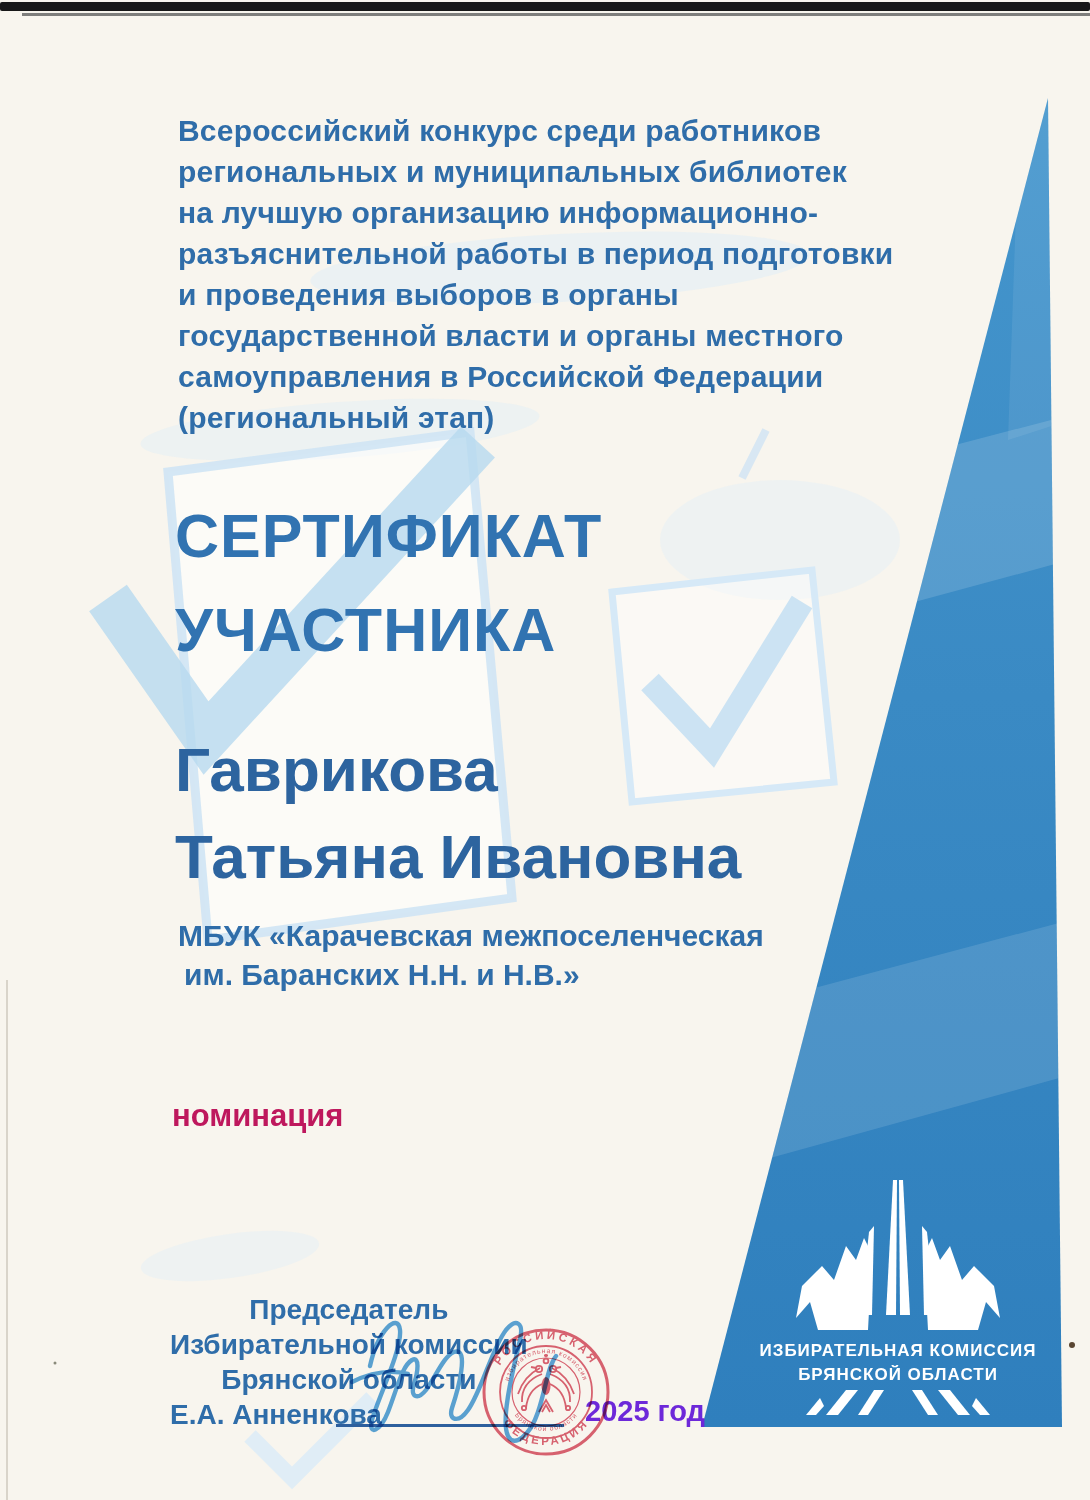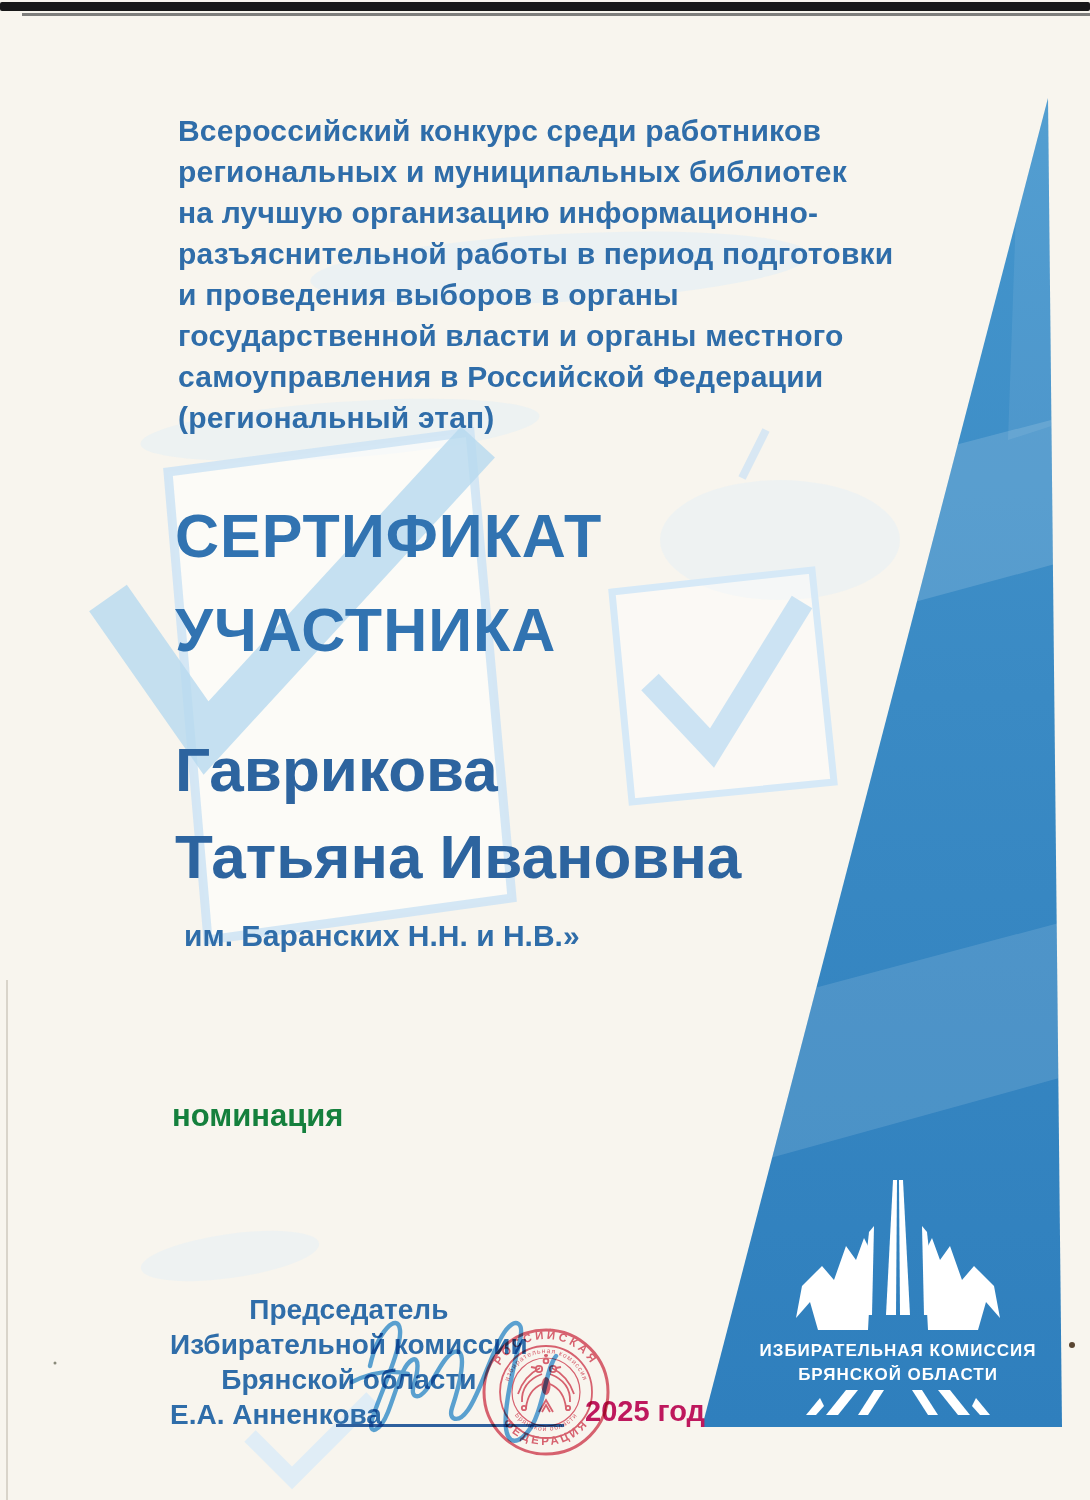--- a/index.html
+++ b/index.html
@@ -9,25 +9,25 @@
     font-family:"Liberation Sans","DejaVu Sans",sans-serif;
   }
   .abs{position:absolute;}
   .scanbar1{left:0;top:2px;width:1090px;height:9px;background:#181818;border-radius:2px;}
   .scanbar2{left:22px;top:13px;width:1068px;height:3px;background:#555;opacity:.75;}
   .edge-line{left:6px;top:980px;width:2px;height:520px;background:#d9d4ca;}
   .para{left:178px;top:110px;font-size:30px;line-height:41px;font-weight:700;color:#2f6da9;letter-spacing:.2px;}
   .cert-title{left:175px;top:489px;font-size:61px;line-height:94px;font-weight:800;color:#3173b1;letter-spacing:1px;}
   .recipient{left:175px;top:726px;font-size:62px;line-height:87px;font-weight:700;color:#2d649f;}
   .org{left:178px;top:916px;font-size:30px;line-height:39px;font-weight:700;color:#2f6da9;}
-  .nomination{left:172px;top:1096px;font-size:31px;line-height:40px;font-weight:700;color:#15803d;}
+  .nomination{left:172px;top:1096px;font-size:31px;line-height:40px;font-weight:700;color:#be185d;}
   .signblock{left:170px;top:1292px;font-size:28px;line-height:35px;font-weight:700;color:#2f6da9;text-align:center;}
   .signer-name{left:170px;top:1399px;font-size:28px;font-weight:700;color:#2f6da9;}
   .sig-underline{left:336px;top:1424px;width:228px;height:3px;background:#2d5f9d;}
-  .year{left:585px;top:1395px;font-size:29px;font-weight:700;color:#be185d;}
+  .year{left:585px;top:1395px;font-size:29px;font-weight:700;color:#6d28d9;}
   svg text{font-family:"Liberation Sans","DejaVu Sans",sans-serif;}
   .stamp-svg{left:476px;top:1322px;mix-blend-mode:multiply;}
   .sig-svg{left:340px;top:1300px;mix-blend-mode:multiply;}
 </style>
 </head>
 <body>
 
 <div class="page">
 
   <svg class="abs" width="1090" height="1500" viewBox="0 0 1090 1500" style="left:0;top:0">
@@ -117,20 +117,21 @@
     <div>СЕРТИФИКАТ</div>
     <div>УЧАСТНИКА</div>
   </div>
 
   <div class="abs recipient">
     <div>Гаврикова</div>
     <div>Татьяна Ивановна</div>
   </div>
 
   <div class="abs org">
+    <div>МБУК «Карачевская межпоселенческая</div>
     <div style="padding-left:6px">им. Баранских Н.Н. и Н.В.»</div>
   </div>
 
   <div class="abs nomination">
     <div>номинация</div>
   </div>
 
   <div class="abs signblock">
     <div>Председатель</div>
     <div>Избирательной комиссии</div>

